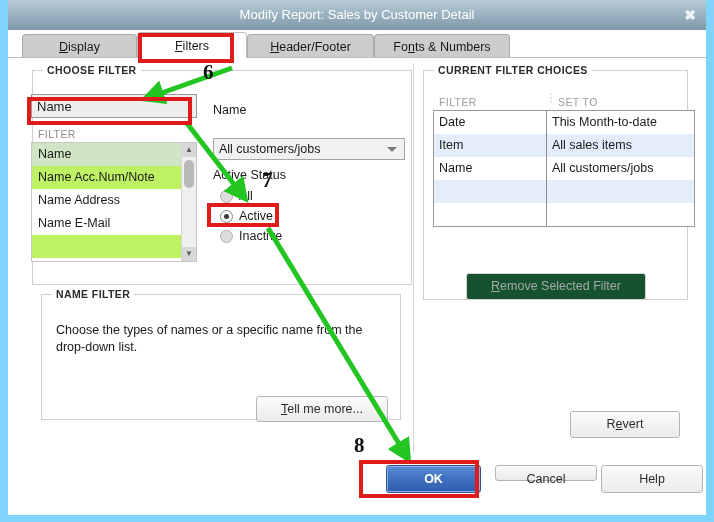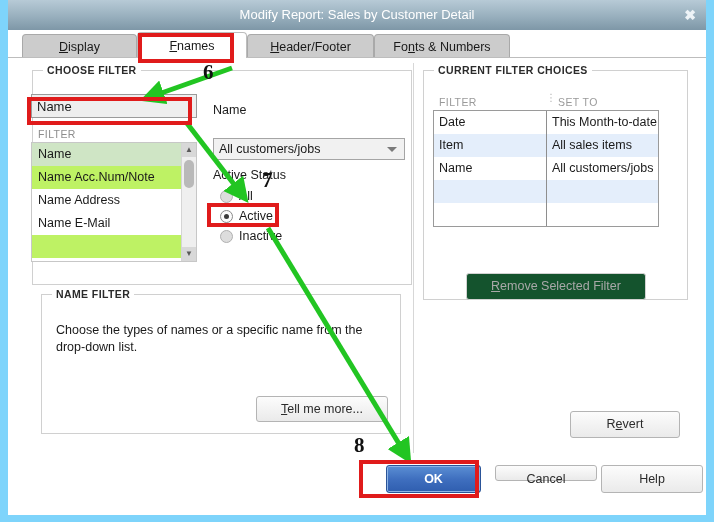--- a/index.html
+++ b/index.html
@@ -320,21 +320,21 @@
     <div class="titlebar">
       <div class="titlebar-text">Modify Report: Sales by Customer Detail</div>
       <div class="close-btn">✖</div>
     </div>
 
     <div class="tabstrip">
       <div class="tab" style="left:14px; width:115px;">
         <u>D</u><span>isplay</span>
       </div>
       <div class="tab active" style="left:129px; width:110px;">
-        <u>F</u><span>names</span>
+        <u>F</u><span>ilters</span>
       </div>
       <div class="tab" style="left:239px; width:127px;">
         <u>H</u><span>eader/Footer</span>
       </div>
       <div class="tab" style="left:366px; width:136px;">
         <span>Fo</span><u>n</u><span>ts &amp; Numbers</span>
       </div>
     </div>
 
     <div class="content">
@@ -376,39 +376,39 @@
       </div>
       <div class="radio-row" style="left:212px; top:150px; width:90px;">
         <span class="radio checked"></span>
         <span class="radio-label">Active</span>
       </div>
       <div class="radio-row" style="left:212px; top:170px; width:90px;">
         <span class="radio"></span>
         <span class="radio-label">Inactive</span>
       </div>
 
-      <div class="group" style="left:33px; top:236px; width:360px; height:140px;">
+      <div class="group" style="left:33px; top:236px; width:360px; height:126px;">
         <div class="group-title">NAME FILTER</div>
       </div>
       <div class="helpbox-text" style="left:48px; top:264px; width:330px;">Choose the types of names or a specific name from the</div>
       <div class="helpbox-text" style="left:48px; top:281px; width:330px;">drop-down list.</div>
 
       <div class="btn" style="left:248px; top:338px; width:132px; height:26px; line-height:24px;">
         <u>T</u><span>ell me more...</span>
       </div>
 
       <div class="group" style="left:415px; top:12px; width:265px; height:230px;">
         <div class="group-title">CURRENT FILTER CHOICES</div>
       </div>
 
       <div class="cfhead" style="left:431px; top:38px;">FILTER</div>
       <div class="cf-dots" style="left:538px; top:36px;">⋮</div>
       <div class="cfhead" style="left:550px; top:38px;">SET TO</div>
 
-      <div class="cftable" style="left:425px; top:52px; width:226px; height:117px;">
+      <div class="cftable" style="left:425px; top:52px; width:262px; height:117px;">
         <div class="cfrow">
           <div class="cfcell c1">Date</div>
           <div class="cfcell c2">This Month-to-date</div>
         </div>
         <div class="cfrow alt">
           <div class="cfcell c1">Item</div>
           <div class="cfcell c2">All sales items</div>
         </div>
         <div class="cfrow">
           <div class="cfcell c1">Name</div>

